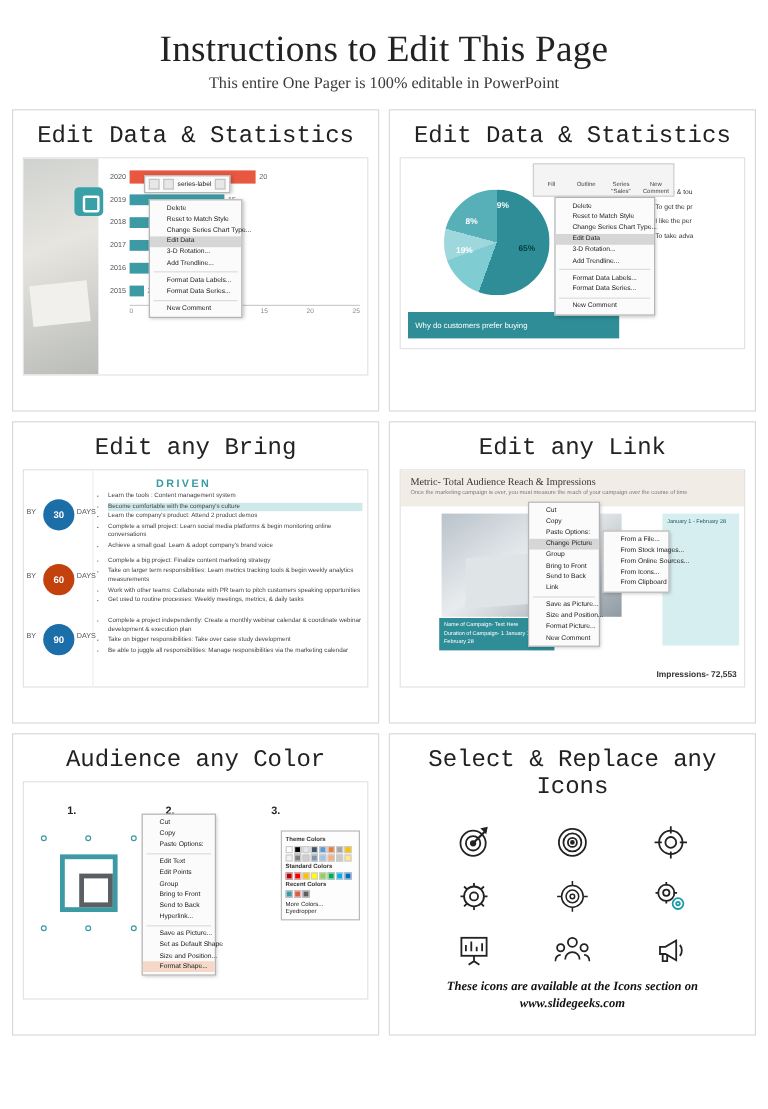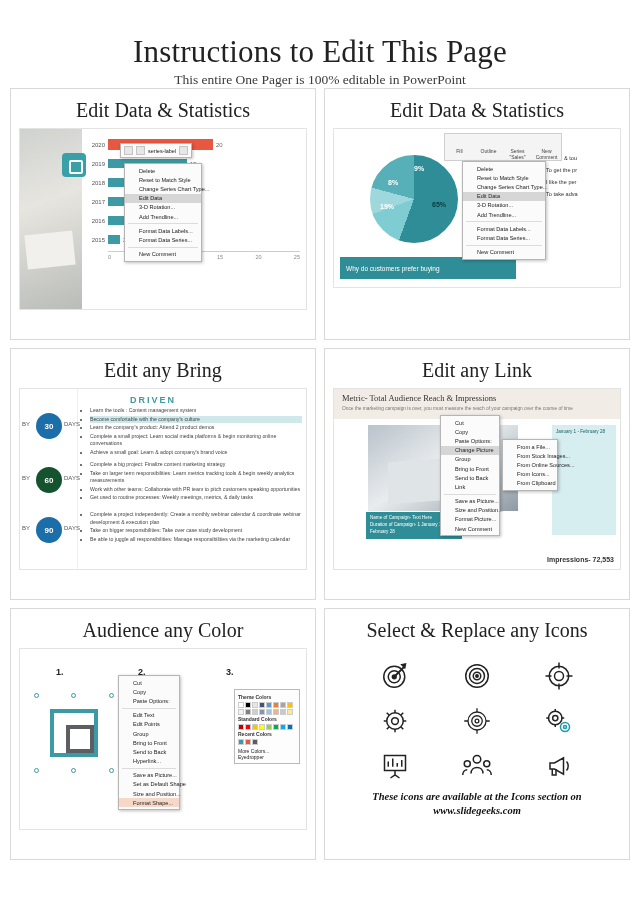--- a/index.html
+++ b/index.html
@@ -15,46 +15,47 @@
     width: 640px; height: 924px;
     position: relative;
     padding: 14px 10px 6px 10px;
   }
   .main-title {
     text-align: center;
     font-size: 31px;
     font-weight: 400;
     color: #222;
     letter-spacing: 0.2px;
-    margin: 20px 0 2px 0;
+    margin: 9px 0 2px 0;
     font-family: "Liberation Serif", serif;
   }
   .sub-title {
     text-align: center;
     font-size: 13.5px;
     color: #3a3a3a;
+    margin-bottom: 14px;
     font-family: "Liberation Serif", serif;
   }
   .grid {
     display: grid;
     grid-template-columns: 1fr 1fr;
     grid-template-rows: 252px 252px 252px;
     gap: 8px;
   }
   .cell {
     border: 1px solid #d9d9d9;
     background: #fff;
     position: relative;
     padding: 6px 8px 8px 8px;
     overflow: hidden;
   }
   .cell-title {
     text-align: center;
     font-size: 20px;
-    font-family: Liberation Serif, serif;
+    font-family: Liberation Mono, monospace;
     color: #222;
     margin: 4px 0 6px 0;
     font-weight: 400;
   }
   .shot {
     position: relative;
     background: #fff;
     border: 1px solid #e3e3e3;
     width: 100%;
     height: 182px;
@@ -313,21 +314,21 @@
         <span class="c3-days" style="top:32px">DAYS</span>
         <ul class="c3-lines" style="top:18px; padding-left:8px; margin:0;">
           <li>Learn the tools : Content management system</li>
           <li class="hl-box">Become comfortable with the company's culture</li>
           <li>Learn the company's product: Attend 2 product demos</li>
           <li>Complete a small project: Learn social media platforms &amp; begin monitoring online conversations</li>
           <li>Achieve a small goal: Learn &amp; adopt company's brand voice</li>
         </ul>
 
         <span class="c3-by" style="top:86px">BY</span>
-        <div class="c3-circ" style="top:78px; background:#14532d;">60</div>
+        <div class="c3-circ" style="top:78px; background:#c2410c;">60</div>
         <span class="c3-days" style="top:86px">DAYS</span>
         <ul class="c3-lines" style="top:72px; padding-left:8px; margin:0;">
           <li>Complete a big project: Finalize content marketing strategy</li>
           <li>Take on larger term responsibilities: Learn metrics tracking tools &amp; begin weekly analytics measurements</li>
           <li>Work with other teams: Collaborate with PR team to pitch customers speaking opportunities</li>
           <li>Get used to routine processes: Weekly meetings, metrics, &amp; daily tasks</li>
         </ul>
 
         <span class="c3-by" style="top:136px">BY</span>
         <div class="c3-circ" style="top:128px; background:#1b6ea8;">90</div>

